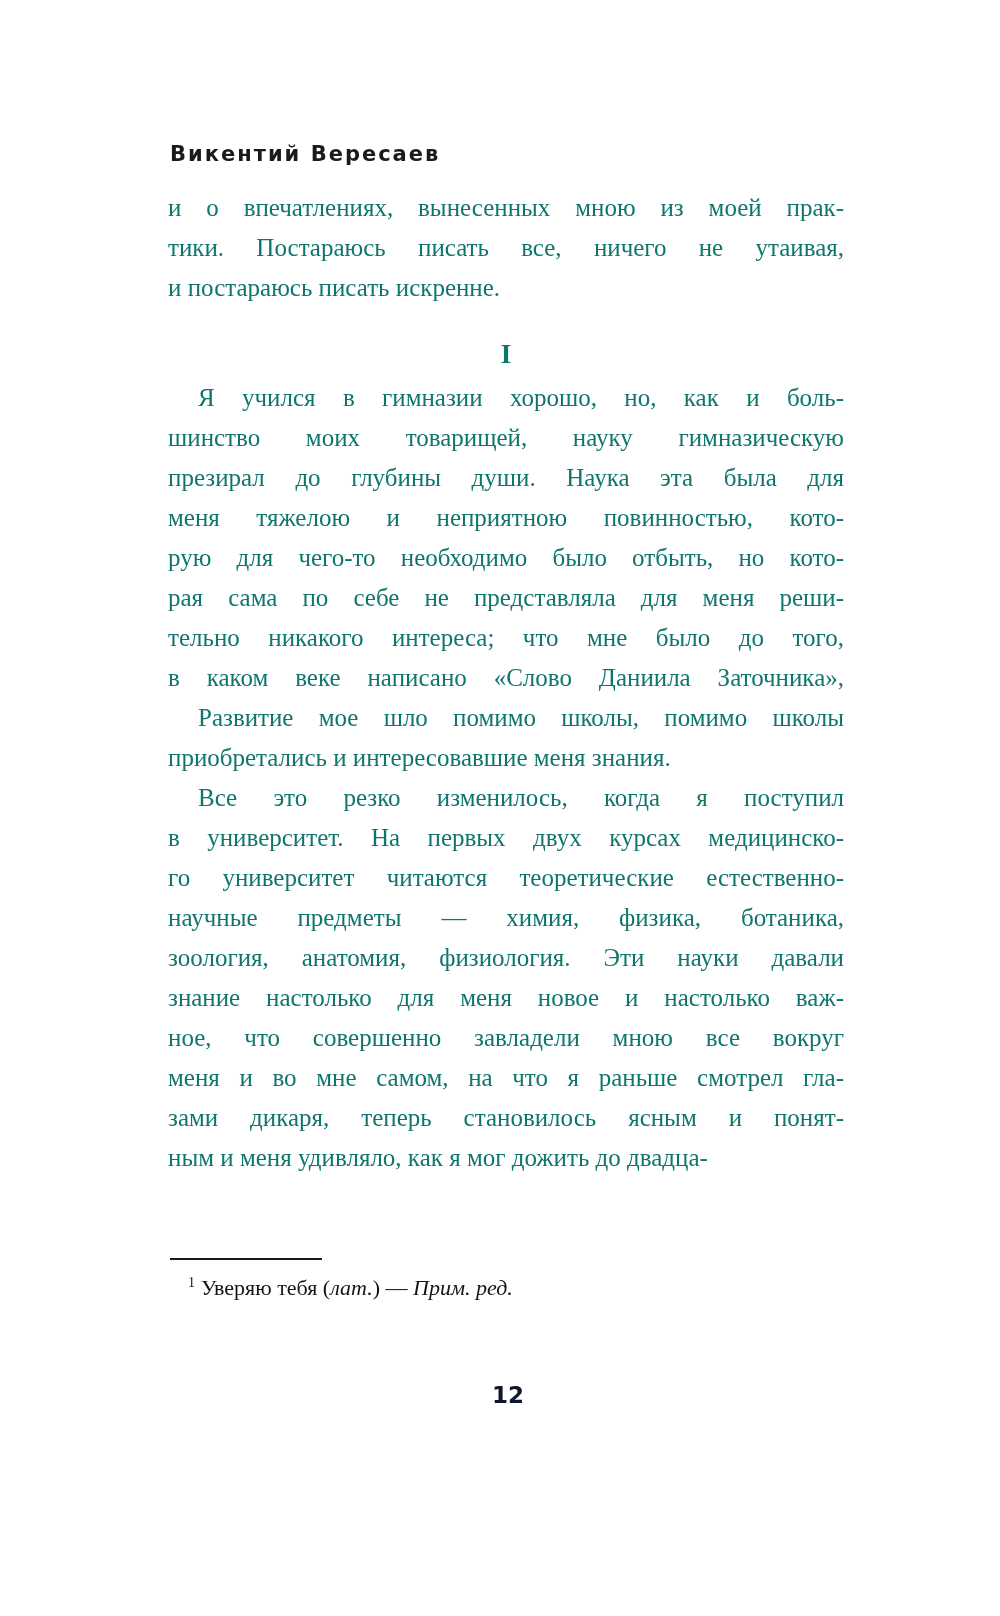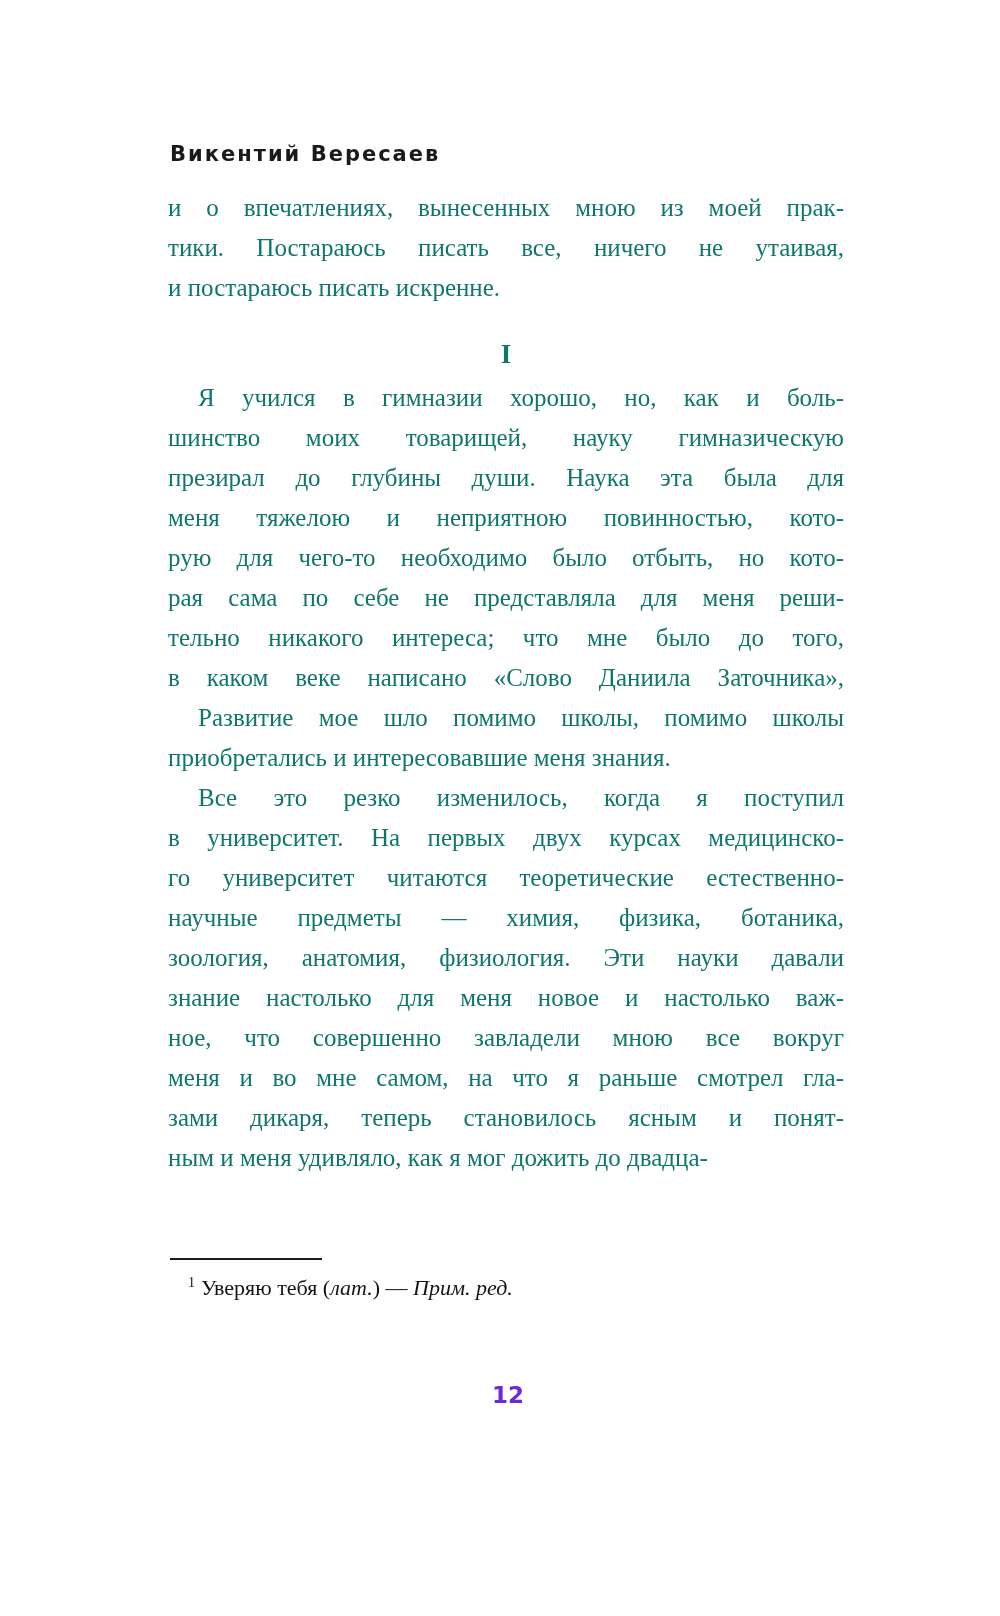--- a/index.html
+++ b/index.html
@@ -71,21 +71,21 @@
   }
   .page-number {
     position: absolute;
     top: 1382px;
     left: 170px;
     width: 676px;
     text-align: center;
     font-family: "DejaVu Sans", sans-serif;
     font-weight: 700;
     font-size: 23px;
-    color: #6d28d9;
+    color: #0f172a;
   }
 </style>
 </head>
 <body>
 
 <div class="page">
 
   <div class="running-head">Викентий Вересаев</div>
 
   <div class="text-block">

